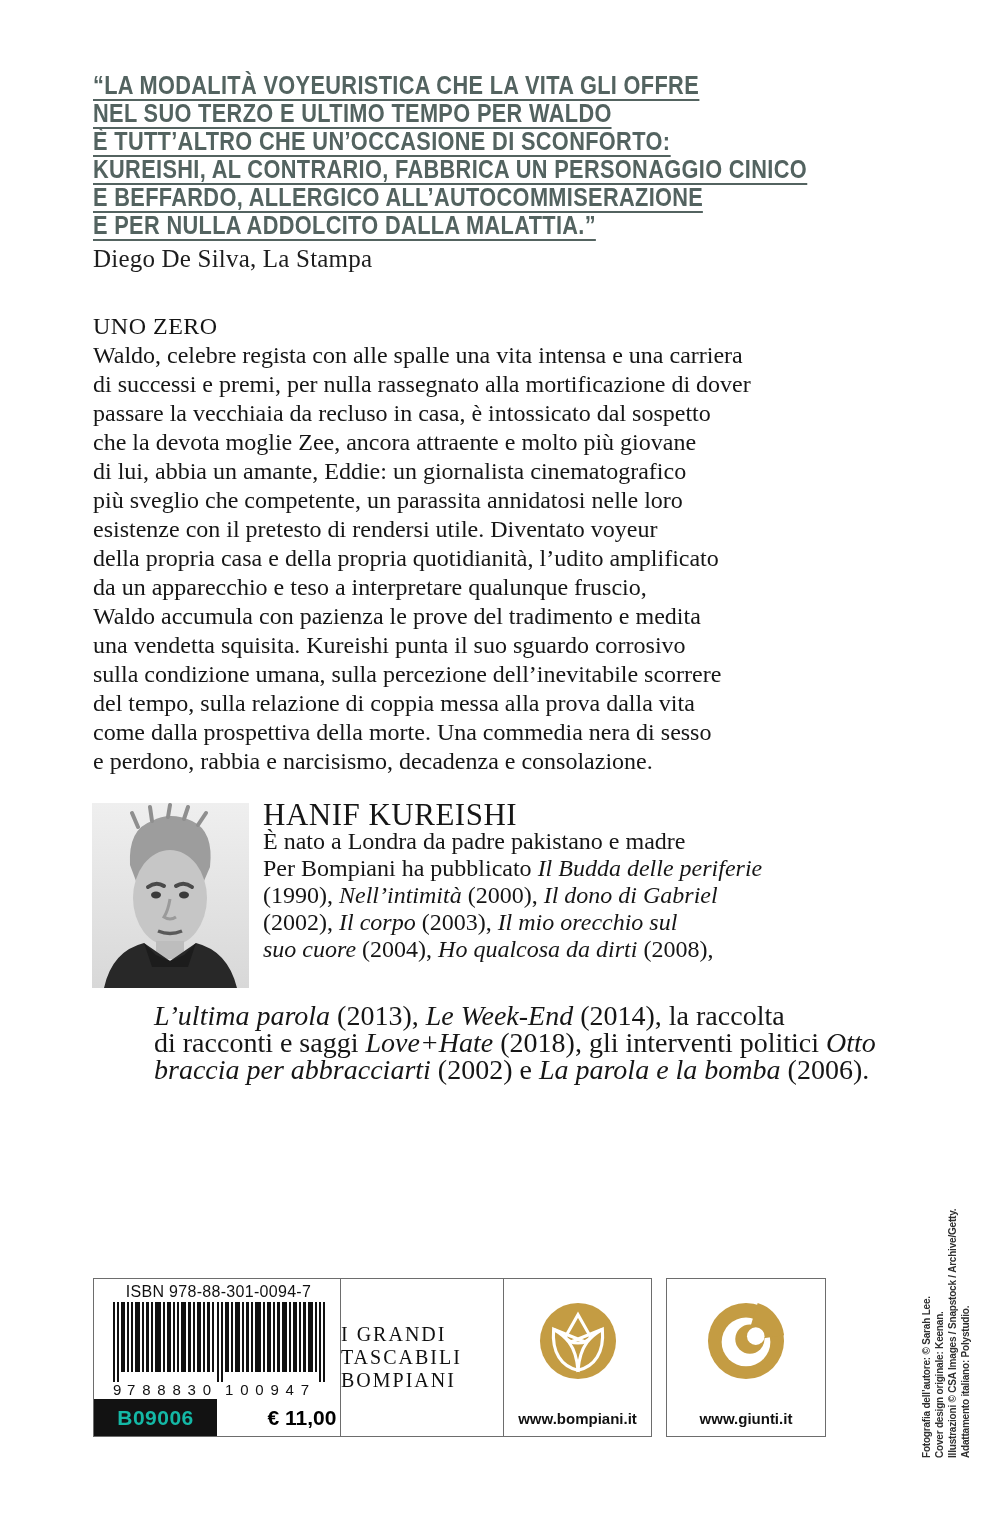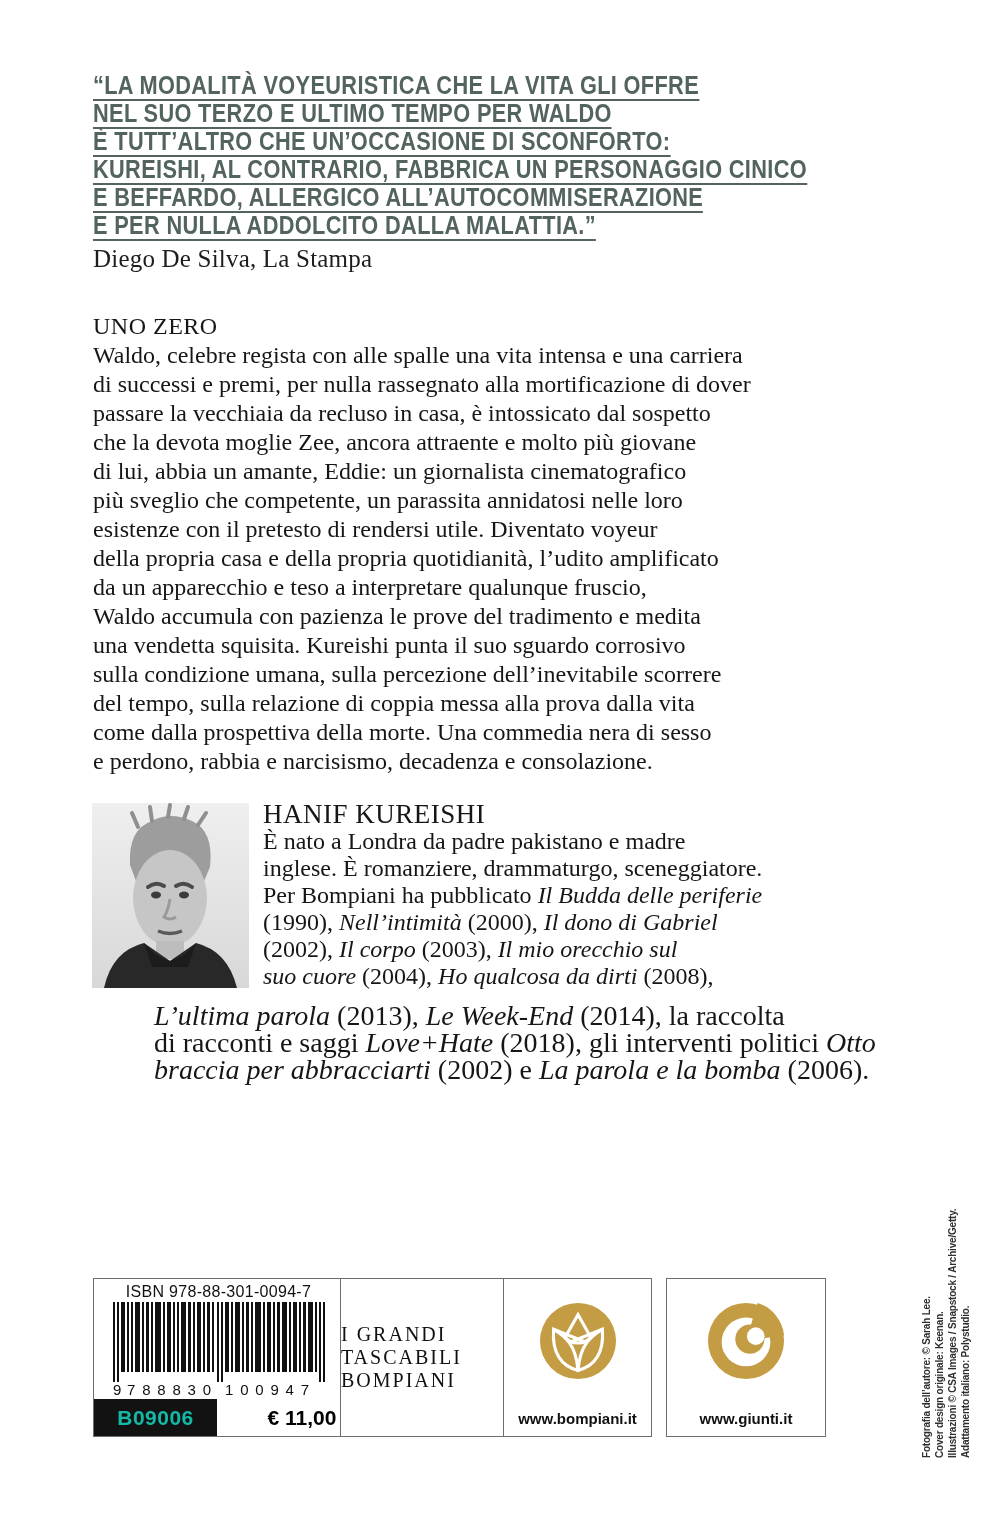--- a/index.html
+++ b/index.html
@@ -33,21 +33,21 @@
   }
 
   
   .synopsis{position:absolute;left:93px;top:312px;width:890px;}
   .syn-title{font-size:24px;line-height:29px;letter-spacing:.5px;}
   .syn-body{font-size:24px;line-height:29px;white-space:pre-line;}
 
   
   .author-photo{position:absolute;left:92px;top:803px;width:157px;height:185px;}
   .bio-beside{position:absolute;left:263px;top:801px;width:660px;font-size:24px;line-height:27px;}
-  .bio-name{font-size:27px;line-height:27px;letter-spacing:.5px;}
+  .bio-name{font-size:31px;line-height:27px;letter-spacing:.5px;}
   .bio-below{position:absolute;left:110px;top:1002px;width:890px;font-size:28px;line-height:27px;margin-left:44px;}
   .bio-beside em,.bio-below em{font-style:italic;}
   .bio-lines div,.bio-below div{white-space:nowrap;}
 
   
   .fbox{
     position:absolute;top:1278px;height:159px;border:1px solid #6d6d6d;
     box-sizing:border-box;background:#fff;
   }
   .box-barcode{left:93px;width:251px;}
@@ -143,21 +143,20 @@
       <rect x="64" y="138" width="28" height="18" fill="#bdbdbd"></rect>
       <path d="M12,185 Q20,148 52,140 L78,158 L104,140 Q136,148 145,185 Z" fill="#282828"></path>
       <path d="M52,140 L64,152 L78,158 L92,152 L104,140 L96,164 L60,164 Z" fill="#1c1c1c"></path>
     </svg>
   </div>
 
   <div class="bio-beside">
     <div class="bio-name">HANIF KUREISHI</div>
     <div class="bio-lines">
         <div><span>È nato a Londra da padre pakistano e madre</span></div>
-        <div><span>inglese. È romanziere, drammaturgo, sceneggiatore.</span></div>
         <div><span>Per Bompiani ha pubblicato </span><em>Il Budda delle periferie</em></div>
         <div><span>(1990), </span><em>Nell’intimità</em><span> (2000), </span><em>Il dono di Gabriel</em></div>
         <div><span>(2002), </span><em>Il corpo</em><span> (2003), </span><em>Il mio orecchio sul</em></div>
         <div><em>suo cuore</em><span> (2004), </span><em>Ho qualcosa da dirti</em><span> (2008),</span></div>
       </div>
   </div>
   <div class="bio-below">
       <div><em>L’ultima parola</em><span> (2013), </span><em>Le Week-End</em><span> (2014), la raccolta</span></div>
       <div><span>di racconti e saggi </span><em>Love+Hate</em><span> (2018), gli interventi politici </span><em>Otto</em></div>
       <div><em>braccia per abbracciarti</em><span> (2002) e </span><em>La parola e la bomba</em><span> (2006).</span></div>

